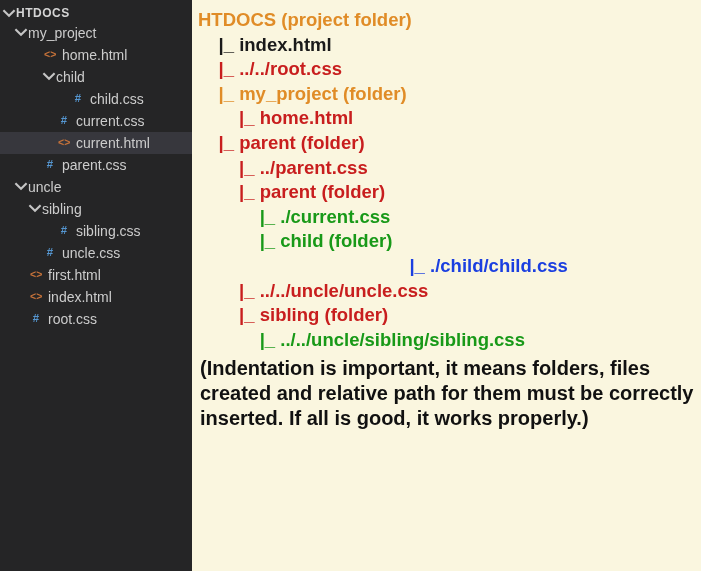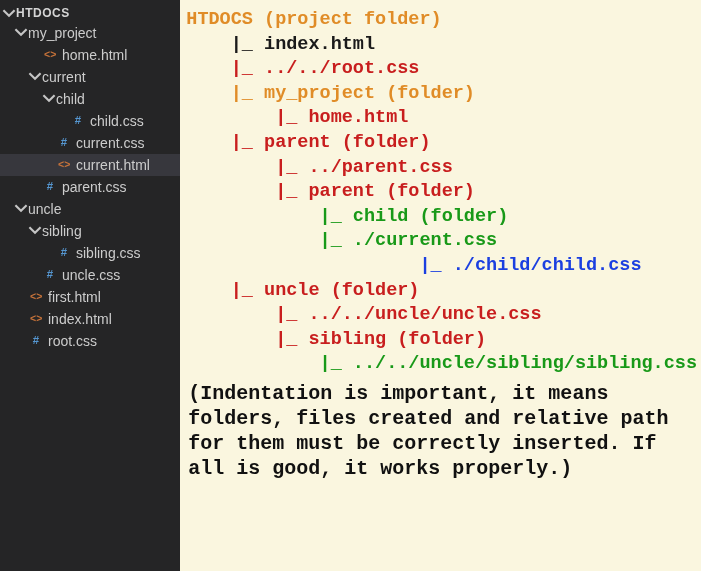--- a/index.html
+++ b/index.html
@@ -54,21 +54,21 @@
   .indent-0 { padding-left: 2px; }
   .indent-1 { padding-left: 14px; }
   .indent-2 { padding-left: 28px; }
   .indent-3 { padding-left: 42px; }
   .indent-4 { padding-left: 56px; }
 
   .main {
     flex: 1;
     background: #faf6df;
     padding: 8px 4px 6px 6px;
-    font-family: Liberation Mono, monospace;
+    font-family: Liberation Sans, sans-serif;
   }
   .main .line {
     font-weight: bold;
     font-size: 18.5px;
     line-height: 1.33;
     white-space: pre;
   }
   .c-orange { color: #e08c27; }
   .c-black  { color: #1a1a1a; }
   .c-red    { color: #c81e1e; }
@@ -105,28 +105,20 @@
       </div>
       <div class="tree-item indent-2">
         <span class="chevron"></span>
         <span class="ficon">
           <svg viewBox="0 0 16 16">
             <text x="0" y="12" font-size="12" font-weight="bold" fill="#c7733a">&lt;&gt;</text>
           </svg>
         </span>
         <span class="label">home.html</span>
       </div>
-      <div class="tree-item indent-2">
-        <span class="chevron">
-          <svg viewBox="0 0 10 10">
-            <path d="M1 3 L5 7 L9 3" fill="none" stroke="#c5c5c5" stroke-width="1.5"></path>
-          </svg>
-        </span>
-        <span class="label">current</span>
-      </div>
       <div class="tree-item indent-3">
         <span class="chevron">
           <svg viewBox="0 0 10 10">
             <path d="M1 3 L5 7 L9 3" fill="none" stroke="#c5c5c5" stroke-width="1.5"></path>
           </svg>
         </span>
         <span class="label">child</span>
       </div>
       <div class="tree-item indent-4">
         <span class="chevron"></span>
@@ -237,22 +229,21 @@
 <div class="main">
   <div id="diagram-body">
       <div class="line c-orange">HTDOCS (project folder)</div>
       <div class="line c-black">    |_ index.html</div>
       <div class="line c-red">    |_ ../../root.css</div>
       <div class="line c-orange">    |_ my_project (folder)</div>
       <div class="line c-red">        |_ home.html</div>
       <div class="line c-red">    |_ parent (folder)</div>
       <div class="line c-red">        |_ ../parent.css</div>
       <div class="line c-red">        |_ parent (folder)</div>
+      <div class="line c-green">            |_ ./current.css</div>
       <div class="line c-green">            |_ child (folder)</div>
-      <div class="line c-green">            |_ ./current.css</div>
       <div class="line c-blue">                |_ ./child/child.css</div>
-      <div class="line c-red">    |_ uncle (folder)</div>
       <div class="line c-red">        |_ ../../uncle/uncle.css</div>
       <div class="line c-red">        |_ sibling (folder)</div>
       <div class="line c-green">            |_ ../../uncle/sibling/sibling.css</div>
     </div>
   <div class="note">(Indentation is important, it means folders, files created and relative path for them must be correctly inserted. If all is good, it works properly.)</div>
 </div>
 
 </body></html>

